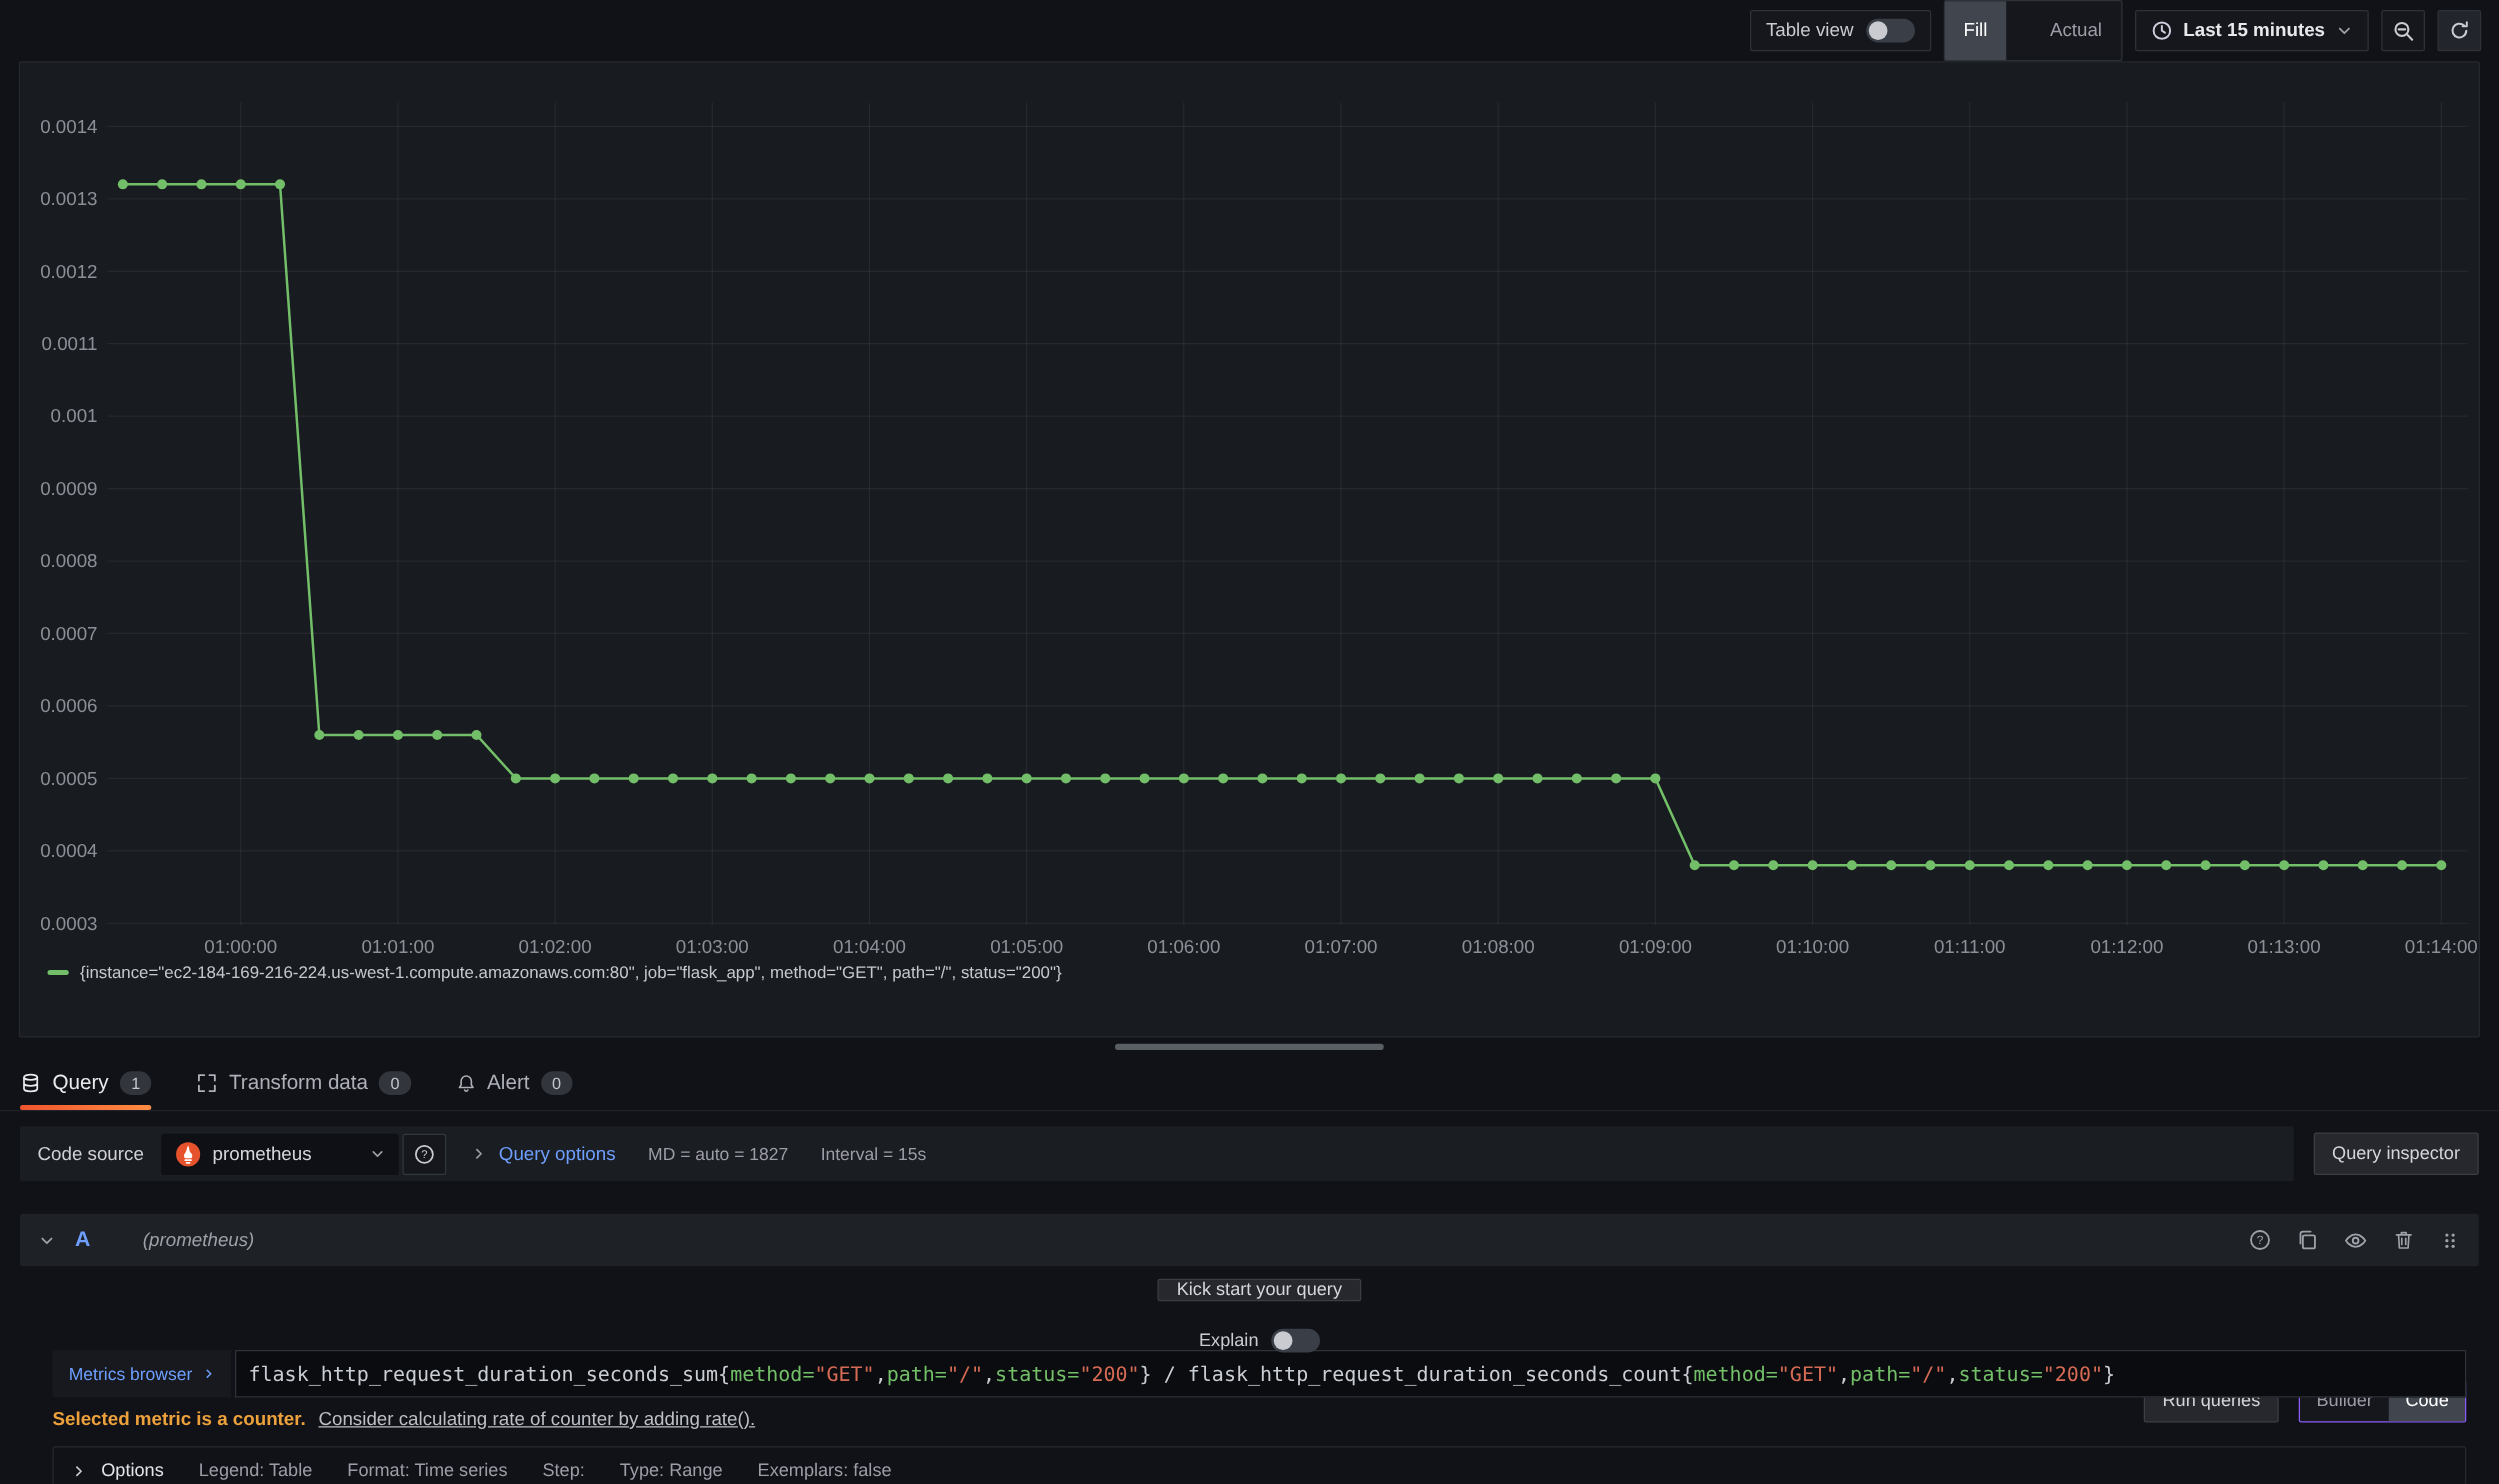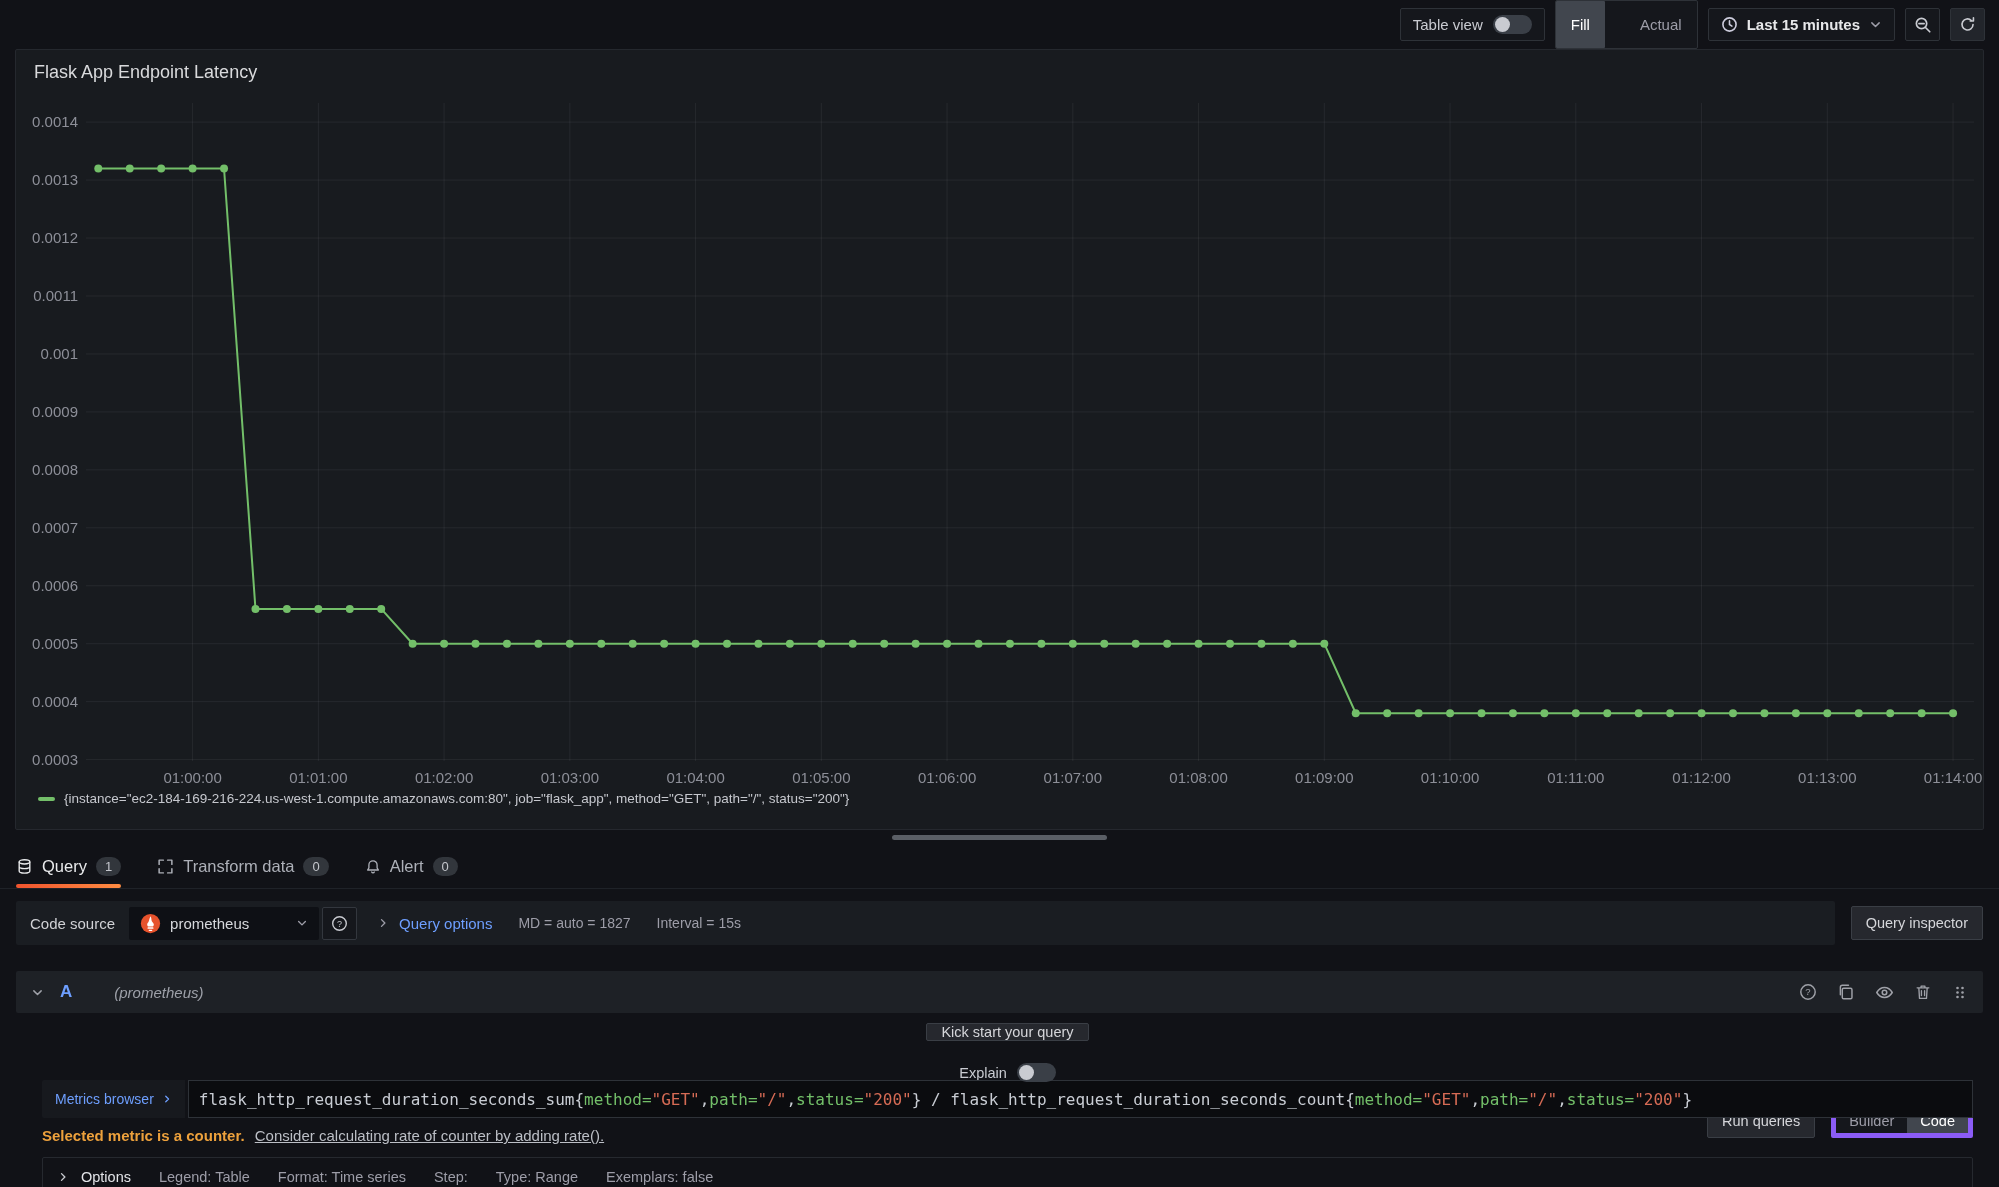--- a/index.html
+++ b/index.html
@@ -60,21 +60,21 @@
   .qrow-header { margin:26px 16px 0; height:42px; background:#1e2126; border-radius:2px; display:flex; align-items:center; padding:0 15px; }
   .qrow-header .refid { color:#6e9fff; font-size:17px; font-weight:700; margin-left:16px; }
   .qrow-header .dshint { color:#9da0a8; font-size:15px; font-style:italic; margin-left:42px; }
   .qrow-icons { margin-left:auto; display:flex; align-items:center; gap:20px; color:#9fa1a8; }
   .qrow-icons .qi { cursor:pointer; display:flex; }
 
   .q-inner { padding:8px 26px 0 42px; }
   .q-toolbar { display:flex; align-items:center; gap:22px; height:36px; margin-top:2px;flex-direction:column; }
   .explain { display:flex; align-items:center; gap:10px; font-size:14.5px; color:#c9cbd1; }
   .q-toolbar .right { margin-left:auto; display:flex; align-items:flex-end; gap:16px; }
-  .bc-seg { display:flex; height:34px; border:5px solid #8b5cf6; border-radius:2px; background:#15171c; }
+  .bc-seg { display:flex; height:34px; border:1px solid #8b5cf6; border-radius:2px; background:#15171c; }
   .bc-seg > div { display:flex; align-items:center; padding:0 13px; font-size:14.5px; color:#9d9da8; cursor:pointer; }
   .bc-seg > .on { background:#41464e; color:#ffffff; font-weight:500; }
 
   .q-editor { display:flex; margin-top:21px; height:38px; }
   .mb-btn { background:#17191e; border-radius:2px 0 0 2px; display:flex; align-items:center; gap:8px; padding:0 13px; cursor:pointer; }
   .mb-btn span { color:#6e9fff; font-size:14px; font-weight:500; }
   .code-field { flex:1; background:#0b0c0f; border:1px solid #2e3238; margin-left:3px; display:flex; align-items:center; padding:0 10px; overflow:hidden; cursor:text; }
   .code-line { font-family:"DejaVu Sans Mono",monospace; font-size:16px; color:#c9cdd4; white-space:pre; }
   .tok-plain { color:#c9cdd4; }
   .tok-label { color:#73bf69; }
@@ -131,21 +131,20 @@
     <span>
         <svg class="ic" width="17" height="17" viewBox="0 0 16 16">
           <path d="M13.2 8a5.2 5.2 0 1 1-1.6-3.8" fill="none" stroke="currentColor" stroke-width="1.5" stroke-linecap="round"></path>
           <path d="M13.6 1.6v3.1h-3.1" fill="none" stroke="currentColor" stroke-width="1.5" stroke-linecap="round" stroke-linejoin="round"></path>
         </svg>
       </span>
   </div>
 </header>
 
 <section class="panel">
-  <div class="panel-title">Flask App Endpoint Latency</div>
   <svg id="chart-svg" width="1960" height="700">
       <line x1="64" y1="670.6139294926915" x2="1952" y2="670.6139294926915" stroke="rgba(204,204,220,0.08)" stroke-width="1"></line>
       <text x="56" y="675.6139294926915" text-anchor="end" font-size="15" fill="#8d8f98">0.0003</text>
       <line x1="64" y1="612.6603611349958" x2="1952" y2="612.6603611349958" stroke="rgba(204,204,220,0.08)" stroke-width="1"></line>
       <text x="56" y="617.6603611349958" text-anchor="end" font-size="15" fill="#8d8f98">0.0004</text>
       <line x1="64" y1="554.7067927773" x2="1952" y2="554.7067927773" stroke="rgba(204,204,220,0.08)" stroke-width="1"></line>
       <text x="56" y="559.7067927773" text-anchor="end" font-size="15" fill="#8d8f98">0.0005</text>
       <line x1="64" y1="496.7532244196045" x2="1952" y2="496.7532244196045" stroke="rgba(204,204,220,0.08)" stroke-width="1"></line>
       <text x="56" y="501.7532244196045" text-anchor="end" font-size="15" fill="#8d8f98">0.0006</text>
       <line x1="64" y1="438.7996560619089" x2="1952" y2="438.7996560619089" stroke="rgba(204,204,220,0.08)" stroke-width="1"></line>

